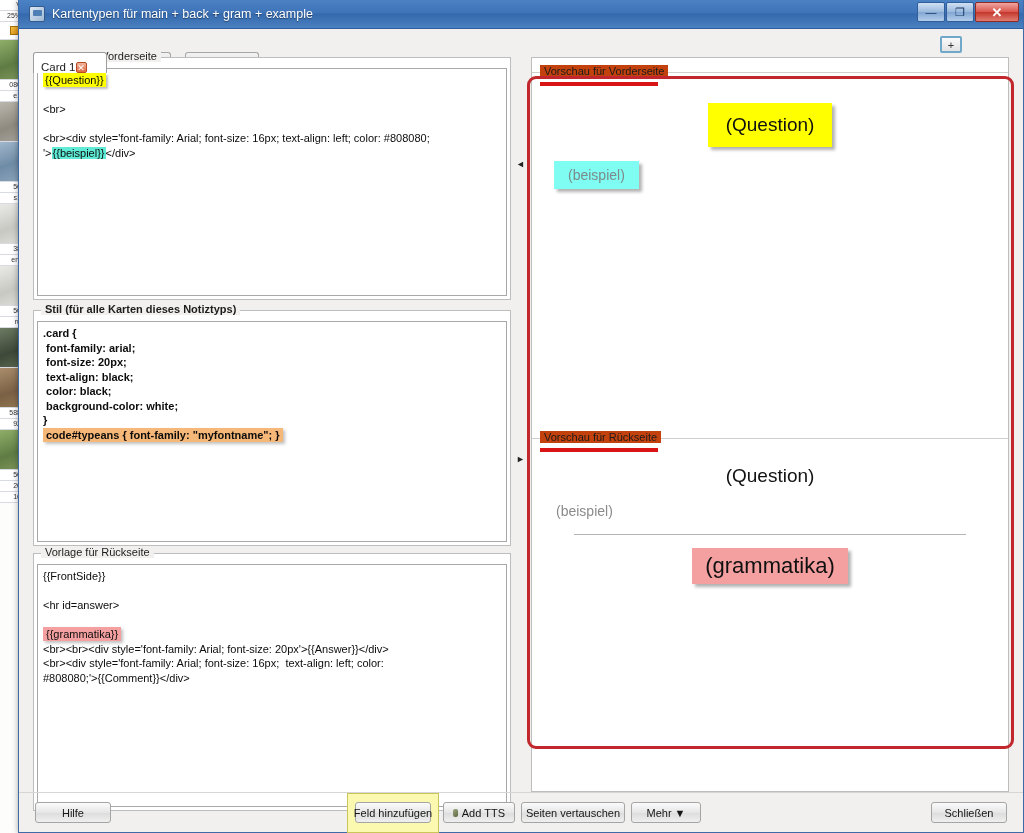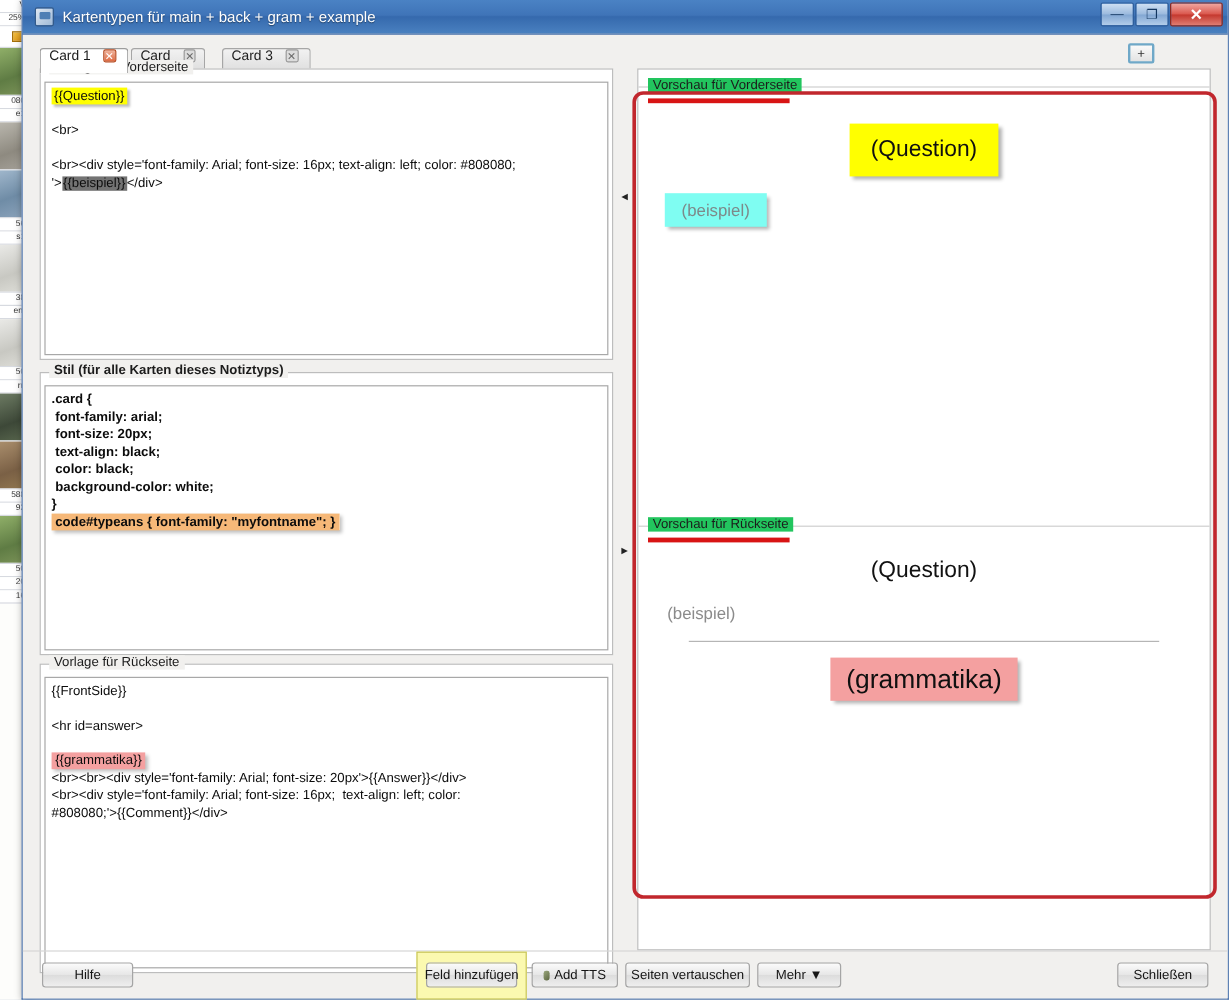--- a/index.html
+++ b/index.html
@@ -105,27 +105,27 @@
     position: absolute; left: 0; top: 29px; right: 0; bottom: 0;
     background: #f1f0ee;
     padding: 6px;
   }
 
   
   #tabstrip {
     position: absolute; left: 14px; top: 7px; width: 975px; height: 21px;
   }
   .tab {
-    position: absolute; top: 4px; height: 21px;
+    position: absolute; top: 16px; height: 21px;
     border: 1px solid #a6a6a6;
     border-bottom: none;
     border-radius: 3px 3px 0 0;
     background: linear-gradient(to bottom,#f2f2f2,#dcdcdc);
-    display: flex; align-items: flex-start;
-    padding: 0 7px; gap: 10px;
+    display: flex; align-items: flex-end;
+    padding: 0 7px; gap: 0;
     font-size: 11.5px; color: #1d1d1d;
   }
   .tab.active {
     background: #ffffff;
     border-color: #9c9c9c;
     z-index: 5;
   }
   .tab .tabclose {
     width: 11px; height: 11px; line-height: 10px;
     font-size: 9px; text-align: center;
@@ -171,21 +171,21 @@
   .code {
     font-family: "Liberation Sans", sans-serif;
     font-size: 11px;
     color: #0c0c0c;
     line-height: 14.5px;
     padding: 4px 5px;
     white-space: pre-wrap;
     word-break: break-word;
   }
   .hl-yellow   { background: #ffff00; padding: 1px 2px; box-shadow: 2px 2px 2px rgba(0,0,0,.25); }
-  .hl-cyan     { background: #737373; padding: 0 1px; }
+  .hl-cyan     { background: #5eead4; padding: 0 1px; }
   .hl-orange   { background: #f6b878; padding: 1px 3px; box-shadow: 2px 2px 3px rgba(0,0,0,.25); }
   .hl-red      { background: #f4a0a0; padding: 1px 3px; box-shadow: 2px 2px 3px rgba(0,0,0,.25); }
 
   #grp-front { top: 0; height: 243px; }
   #grp-style { top: 253px; height: 236px; font-weight: bold; }
   #grp-back  { top: 496px; height: 258px; }
 
   
   #splitter {
     position: absolute; left: 497px; top: 100px; width: 12px; height: 620px;
@@ -193,21 +193,21 @@
   .split-arrow { position: absolute; left: 0; font-size: 9px; color: #222; }
 
   
   #rightcol {
     position: absolute; left: 512px; top: 28px; right: 14px; bottom: 40px;
     border: 1px solid #bdbdbd;
     background: #ffffff;
   }
   .prev-legend {
     position: absolute; left: 8px;
-    background: #22c55e; padding: 0 4px;
+    background: #c2410c; padding: 0 4px;
     font-size: 11px; color: #1c1c1c;
     white-space: nowrap;
   }
   .prev-sep {
     position: absolute; left: 0; right: 0;
     border-top: 1px solid #cfcfcf;
   }
   .red-underline {
     position: absolute; left: 8px;
     width: 118px; height: 4px; background: #d81414;

